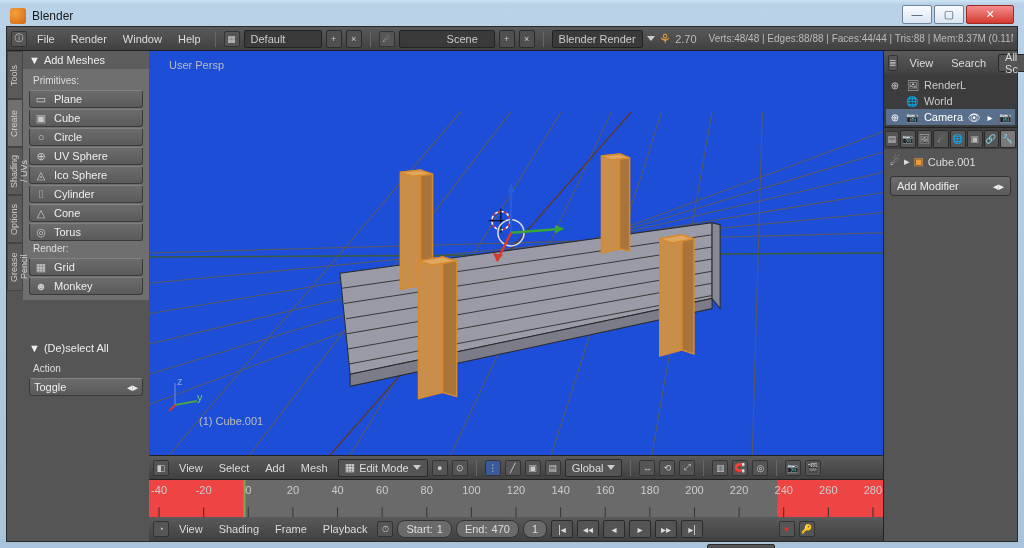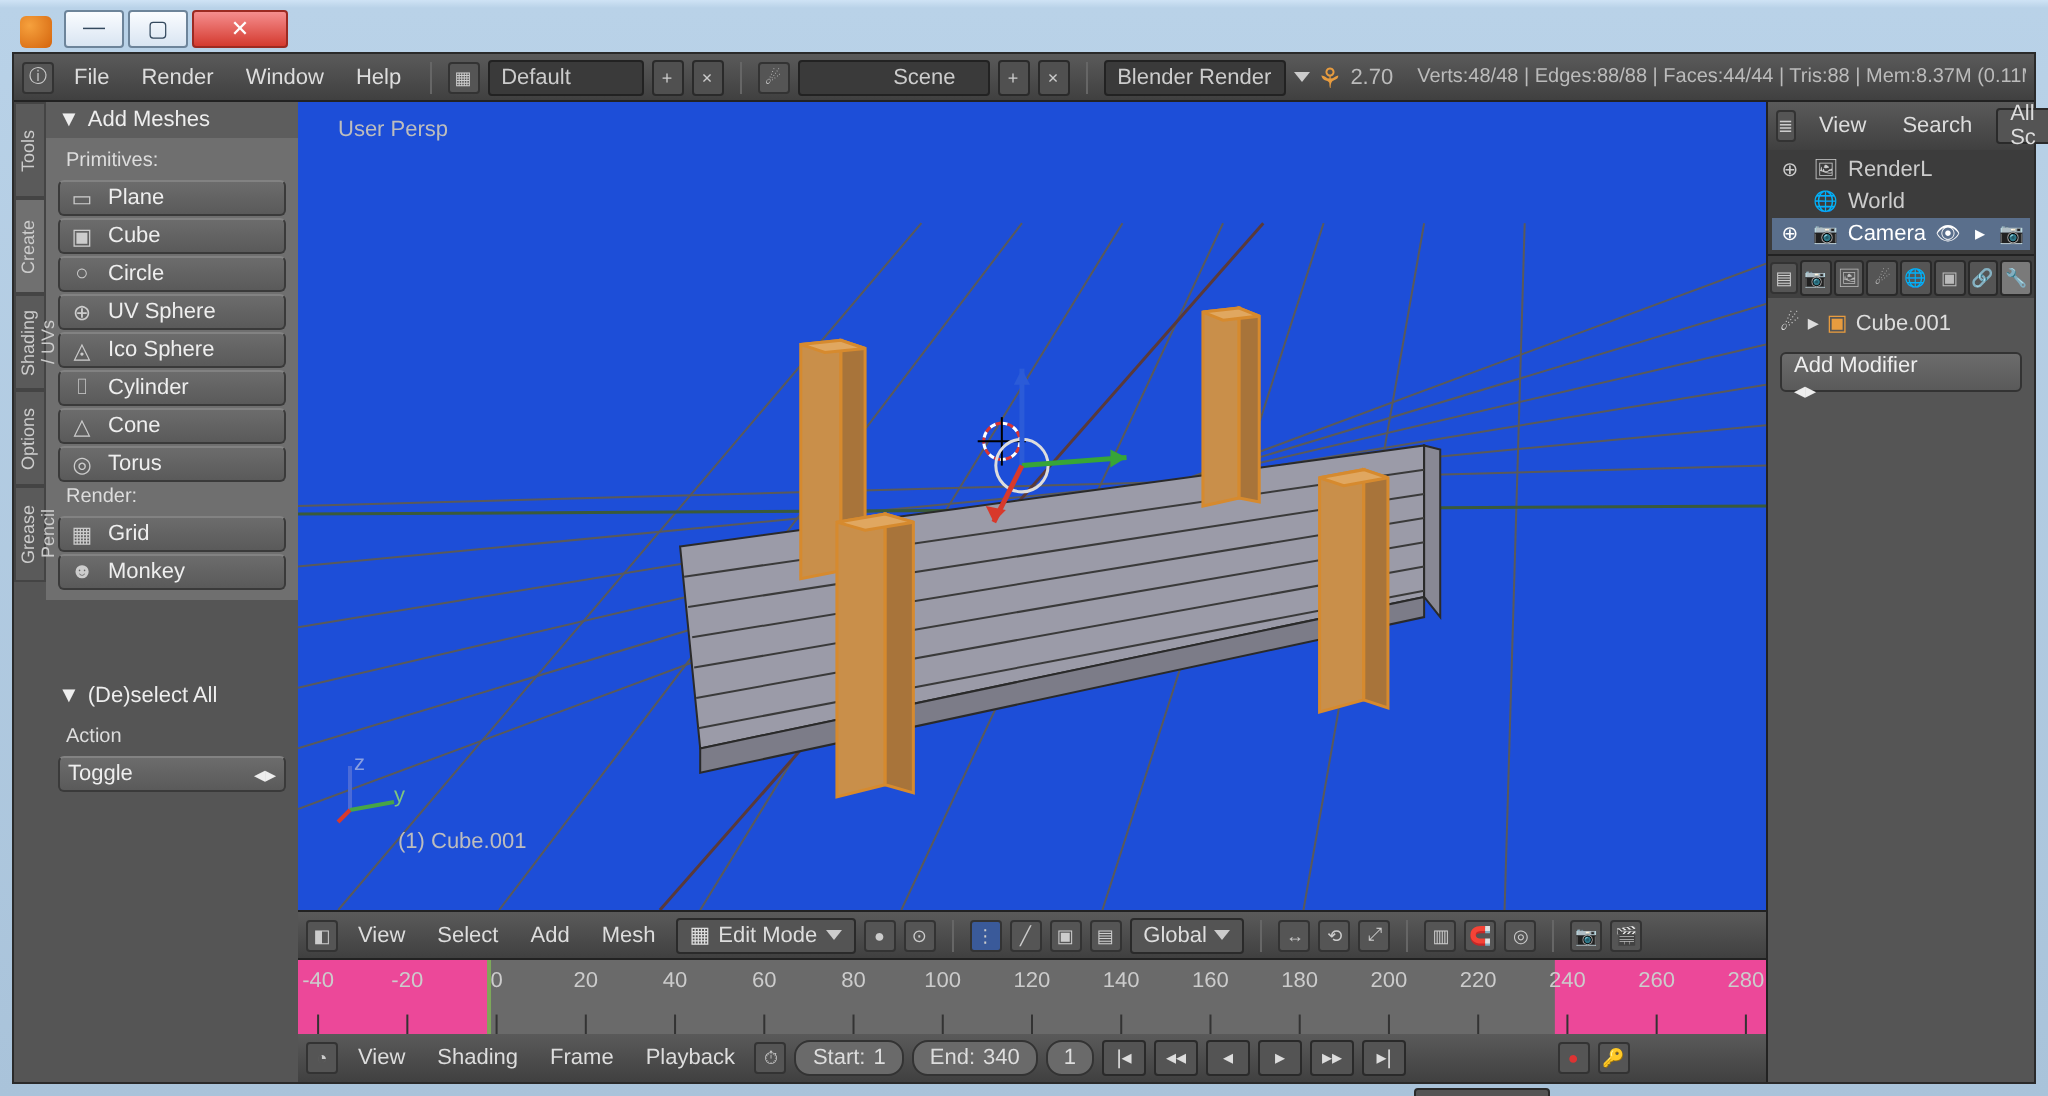--- a/index.html
+++ b/index.html
@@ -45,49 +45,50 @@
   .obj-label{position:absolute;left:50px;bottom:28px;color:#bdbdbd;font-size:11px;}
   .grid-svg{position:absolute;inset:0;width:100%;height:100%;}
   .axis-gizmo{position:absolute;left:18px;bottom:42px;width:36px;height:36px;}
 
   .view3d-header{height:24px;background:linear-gradient(#5a5a5a,#404040);border-top:1px solid #222;display:flex;align-items:center;gap:4px;padding:0 4px;color:#ccc;}
   .hdr-icon{width:16px;height:16px;background:#555;border:1px solid #333;border-radius:2px;display:inline-flex;align-items:center;justify-content:center;font-size:9px;color:#ccc;}
   .sel-btn{height:18px;background:#545454;border:1px solid #2a2a2a;border-radius:2px;display:inline-flex;align-items:center;padding:0 6px;color:#ddd;gap:4px;}
 
   
   .timeline{height:62px;background:#4f4f4f;border-top:1px solid #222;display:flex;flex-direction:column;}
-  .tl-ruler{flex:1;position:relative;background:#ec4899;overflow:hidden;}
+  .tl-ruler{flex:1;position:relative;background:#ef4444;overflow:hidden;}
   .tl-ruler svg{width:100%;height:100%;}
   .tl-header{height:24px;background:linear-gradient(#5a5a5a,#404040);display:flex;align-items:center;gap:4px;padding:0 4px;color:#ccc;}
   .num-field{height:18px;background:#6a6a6a;border:1px solid #333;border-radius:8px;padding:0 8px;color:#ddd;display:inline-flex;align-items:center;gap:4px;}
   .play-btn{width:22px;height:18px;background:#545454;border:1px solid #2a2a2a;border-radius:2px;display:inline-flex;align-items:center;justify-content:center;color:#ddd;font-size:10px;}
 
   
   .rightcol{width:134px;background:#464646;display:flex;flex-direction:column;color:#ccc;border-left:1px solid #222;}
   .outliner-hdr{height:24px;background:linear-gradient(#5a5a5a,#404040);display:flex;align-items:center;gap:6px;padding:0 4px;}
   .outliner-body{background:#3c3c3c;padding:2px;}
   .out-row{display:flex;align-items:center;gap:4px;padding:1px 2px;color:#ccc;}
   .out-row.sel{background:#5a6f8c;color:#fff;}
   .out-icon{width:14px;height:14px;display:inline-flex;align-items:center;justify-content:center;font-size:10px;}
   .out-btns{margin-left:auto;display:flex;gap:2px;}
   .prop-tabs{height:22px;background:#404040;display:flex;align-items:center;gap:1px;padding:0 1px;border-top:1px solid #222;}
   .ptab{width:18px;height:18px;background:#555;border:1px solid #2a2a2a;border-radius:2px;display:inline-flex;align-items:center;justify-content:center;font-size:9px;color:#bbb;}
   .ptab.active{background:#7a7a7a;color:#fff;}
   .prop-body{flex:1;background:#555;padding:6px;}
   .bc{display:flex;align-items:center;gap:4px;color:#ddd;margin-bottom:8px;}
-  .add-mod{height:20px;background:linear-gradient(#6c6c6c,#5a5a5a);border:1px solid #333;border-radius:3px;display:flex;align-items:flex-start;justify-content:space-between;padding:0 6px;color:#eee;flex-direction:column;}
+  .add-mod{height:20px;background:linear-gradient(#6c6c6c,#5a5a5a);border:1px solid #333;border-radius:3px;display:flex;align-items:center;justify-content:space-between;padding:0 6px;color:#eee;}
 
   .tri{width:0;height:0;border-left:4px solid transparent;border-right:4px solid transparent;border-top:5px solid #ccc;display:inline-block;}
 </style>
 </head>
 <body>
 
 <div class="win-frame">
   <div class="win-title">
     <span style="width:16px;height:16px;background:radial-gradient(circle at 30% 30%,#f6a13d,#d4640d);border-radius:3px;margin-right:6px;"></span>
+    <span class="win-title-text">Blender</span>
     <div class="win-btns">
       <div class="win-btn">—</div>
       <div class="win-btn">▢</div>
       <div class="win-btn close">✕</div>
     </div>
   </div>
 
   <div class="win-content">
 
     <div class="topbar">
@@ -358,21 +359,21 @@
             <span class="menu-item">Shading</span>
             <span class="menu-item">Frame</span>
             <span class="menu-item">Playback</span>
             <span class="hdr-icon">⏱</span>
             <span class="num-field">
                 <span>Start:</span> 
                 <span>1</span>
               </span>
             <span class="num-field">
                 <span>End:</span> 
-                <span>340</span>
+                <span>470</span>
               </span>
             <span class="num-field">
                 <span>1</span>
               </span>
             <span class="play-btn">|◂</span>
             <span class="play-btn">◂◂</span>
             <span class="play-btn">◂</span>
             <span class="play-btn">▸</span>
             <span class="play-btn">▸▸</span>
             <span class="play-btn">▸|</span>

